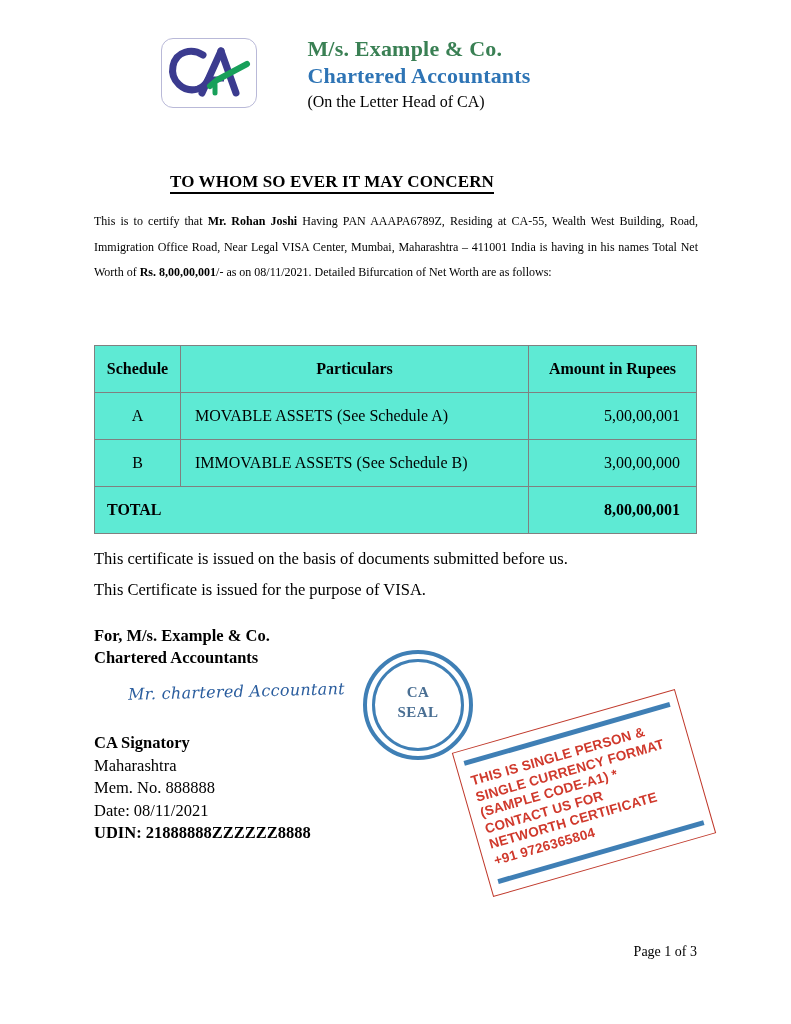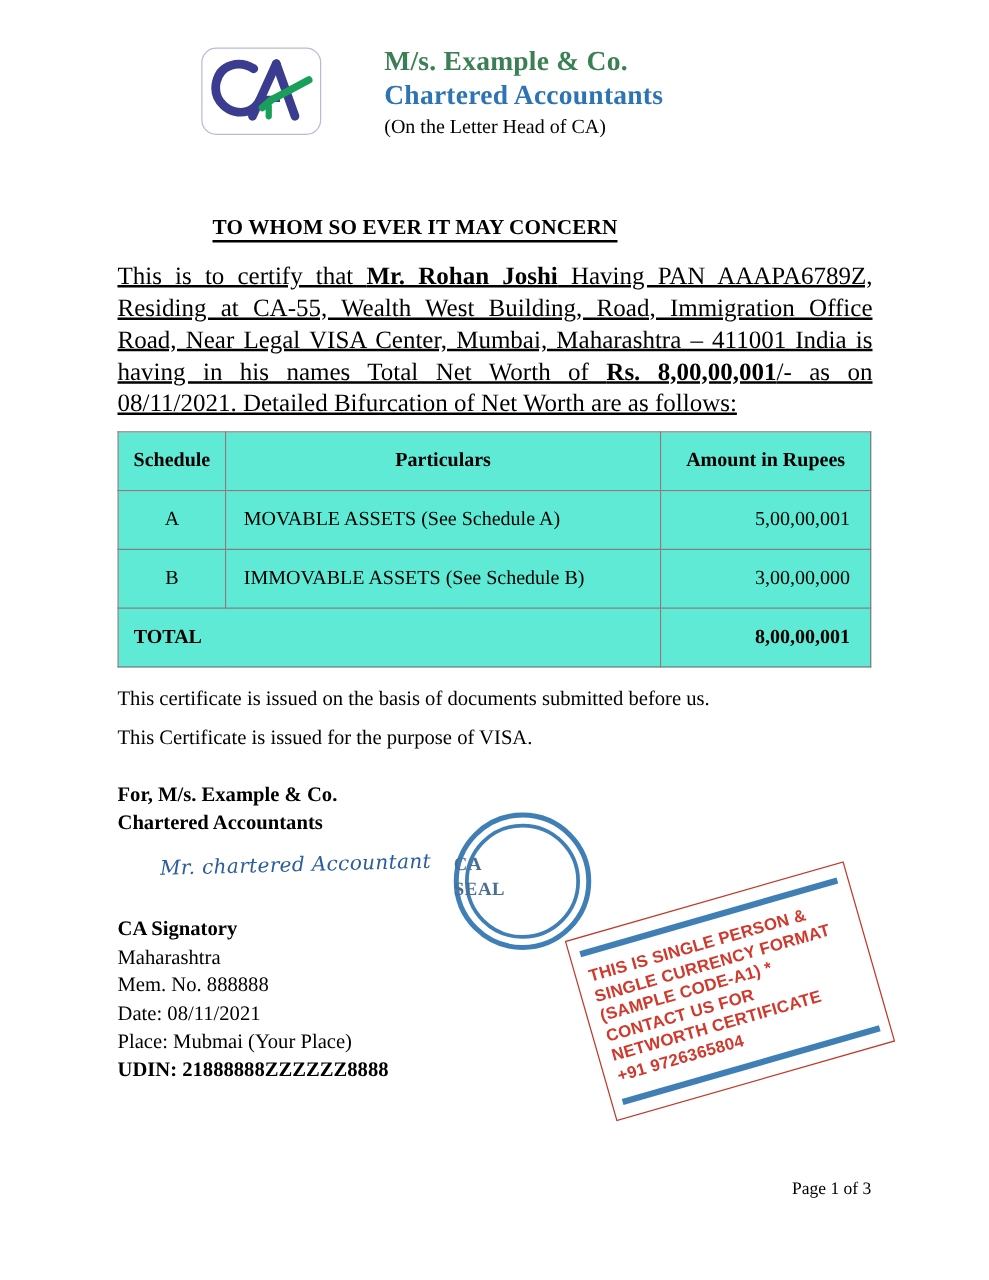--- a/index.html
+++ b/index.html
@@ -74,24 +74,23 @@
   .doc-title span {
     border-bottom: 2px solid #000;
     padding-bottom: 1px;
   }
 
   
   .body-para {
     position: absolute;
     left: 94px; top: 209px;
     width: 604px;
-    font-size: 20px;
+    font-size: 12px;
     line-height: 25.5px;
     text-align: justify;
-    text-decoration: underline;
   }
   .body-para b { font-weight: bold; }
 
   
   .table-wrap {
     position: absolute;
     left: 94px; top: 345px;
     width: 602px;
   }
   table.networth {
@@ -181,20 +180,21 @@
     position: absolute; left: 9px; top: 9px;
     width: 92px; height: 92px;
     border: 3px solid #3f7fb5;
     border-radius: 50%;
     box-sizing: border-box;
   }
   .seal .seal-text {
     position: absolute;
     left: 0; top: 32px;
     width: 110px;
+    text-align: center;
     color: #4a6f93;
     font-weight: bold;
     font-size: 15px;
     line-height: 20px;
     letter-spacing: 0.5px;
   }
 
   
   .stamp {
     position: absolute;
@@ -341,17 +341,16 @@
     <div>NETWORTH CERTIFICATE</div>
     <div>+91 9726365804</div>
   </div>
 </div>
 
 <div class="signatory-block">
   <div class="b">CA Signatory</div>
   <div>Maharashtra</div>
   <div>Mem. No. 888888</div>
   <div>Date: 08/11/2021</div>
-  <div>Place: Mubmai (Your Place)</div>
   <div class="b"><span>UDIN: </span><span>21888888ZZZZZZ8888</span></div>
 </div>
 
 <div class="page-number">Page 1 of 3</div>
 
 </body></html>

